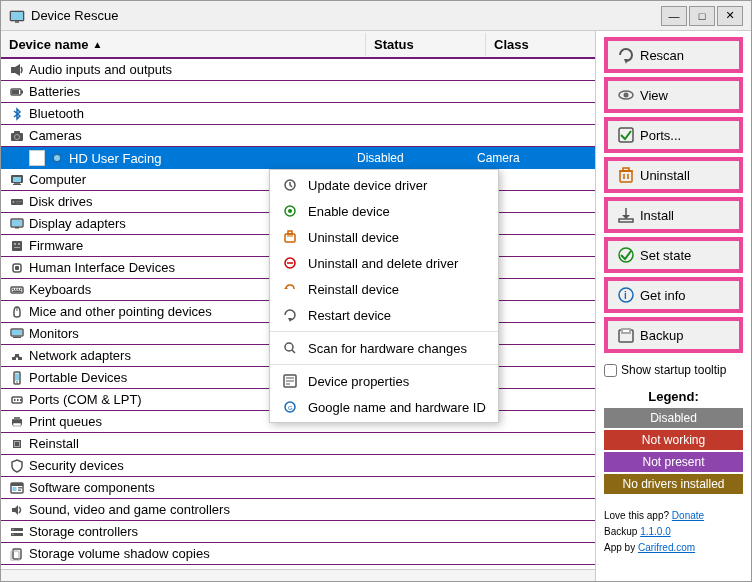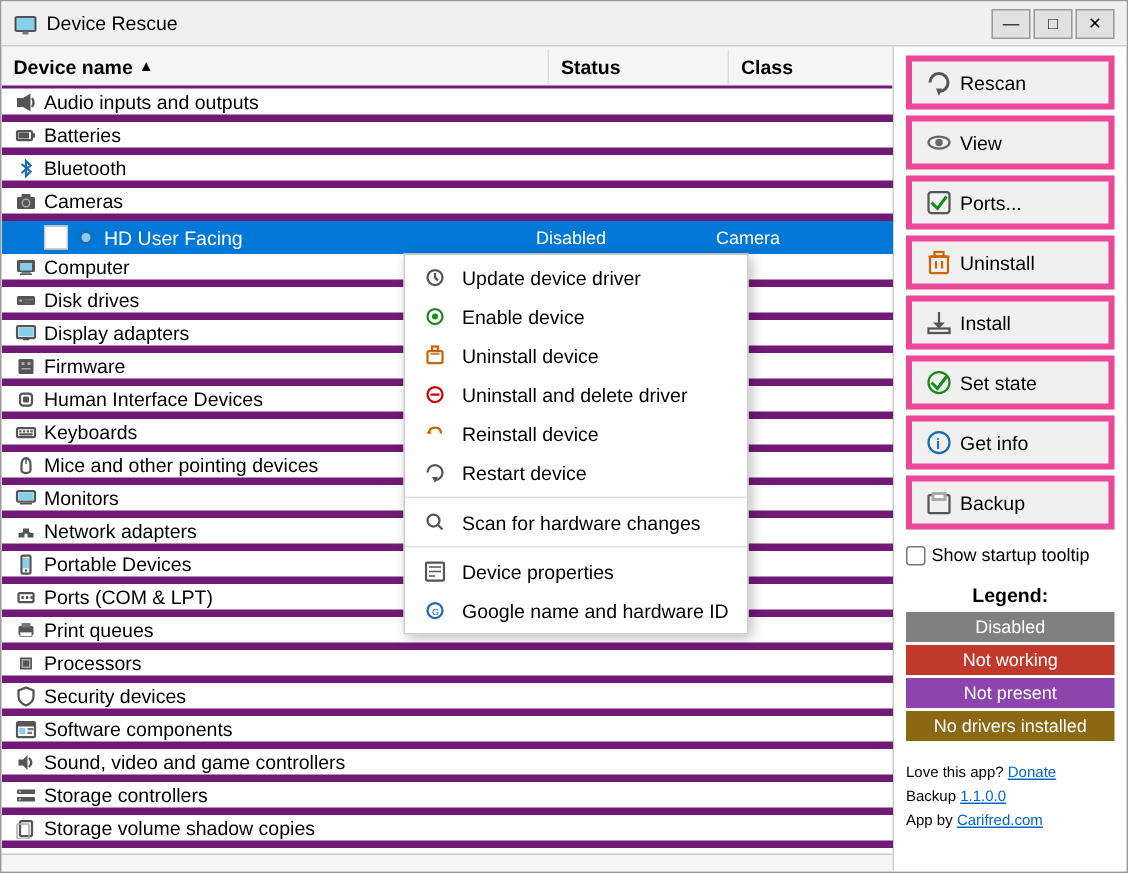--- a/index.html
+++ b/index.html
@@ -25,21 +25,21 @@
 
     .device-list { flex: 1; overflow-y: auto; overflow-x: hidden; }
     .device-item { display: flex; align-items: center; padding: 2px 8px; height: 22px; cursor: pointer; white-space: nowrap; }
     .device-item.selected { background: #0078d7; color: #ffffff; }
     .device-item .device-icon { width: 16px; height: 16px; margin-right: 4px; flex-shrink: 0; display: flex; align-items: center; justify-content: center; }
     .device-item .device-name { flex: 1; overflow: hidden; text-overflow: ellipsis; }
     .device-item .device-status { width: 120px; font-size: 12px; }
     .device-item .device-class { width: 110px; font-size: 12px; }
 
     
-    .sep-line { border-bottom: 5px solid #701a75; }
+    .sep-line { border-bottom: 1px solid #701a75; }
 
     .right-panel { width: 155px; display: flex; flex-direction: column; padding: 6px 8px; gap: 4px; background: #fff; }
     .action-btn { display: flex; align-items: center; padding: 4px 8px; border: 4px solid #ec4899; background: #f0f0f0; cursor: pointer; width: 100%; gap: 4px; min-height: 28px; }
     .action-btn .btn-icon { width: 20px; height: 20px; display: flex; align-items: center; justify-content: center; flex-shrink: 0; }
     .action-btn .btn-label { font-size: 13px; }
 
     .legend-section { margin-top: 8px; }
     .legend-title { font-weight: 600; margin-bottom: 4px; text-align: center; }
     .legend-item { padding: 3px 6px; color: white; font-size: 12px; margin-bottom: 2px; text-align: center; }
     .legend-disabled { background: #808080; }
@@ -295,21 +295,21 @@
         </div>
 
         <div class="device-item sep-line">
           <div class="device-icon">
             <svg width="14" height="14" viewBox="0 0 14 14">
                 <rect x="3" y="3" width="8" height="8" fill="#555"></rect>
                 <rect x="4" y="4" width="6" height="6" fill="#aaa"></rect>
                 <rect x="5" y="5" width="4" height="4" fill="#555"></rect>
               </svg>
           </div>
-          <span class="device-name">Processors</span>
+          <span class="device-name">Reinstall</span>
         </div>
 
         <div class="device-item sep-line">
           <div class="device-icon">
             <svg width="14" height="14" viewBox="0 0 14 14">
                 <path d="M7,1 L12,3 L12,7 Q12,11 7,13 Q2,11 2,7 L2,3 Z" fill="none" stroke="#555" stroke-width="1.5"></path>
               </svg>
           </div>
           <span class="device-name">Security devices</span>
         </div>

